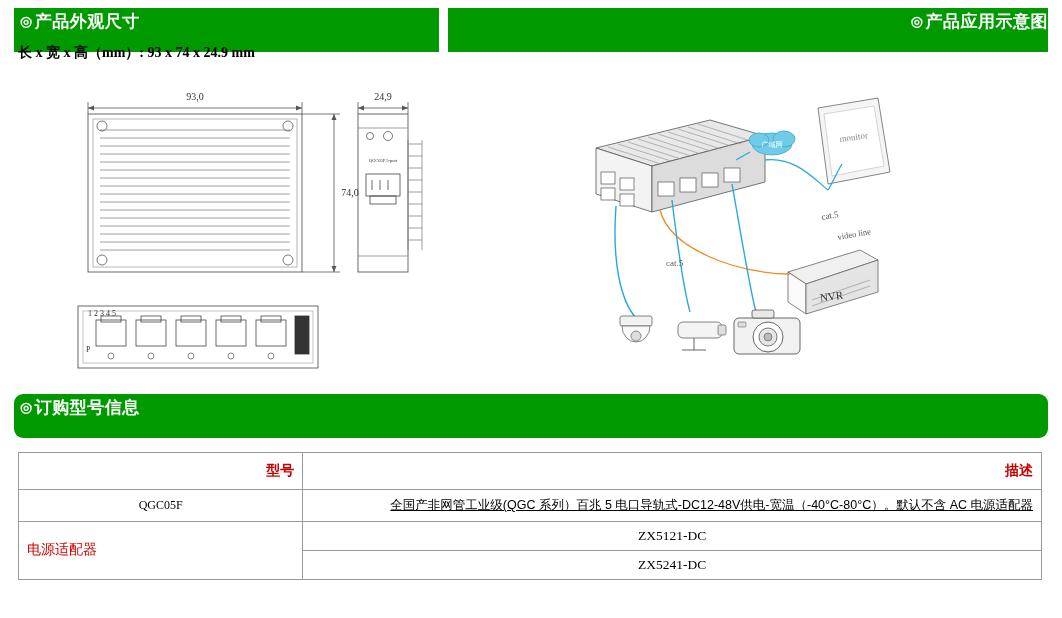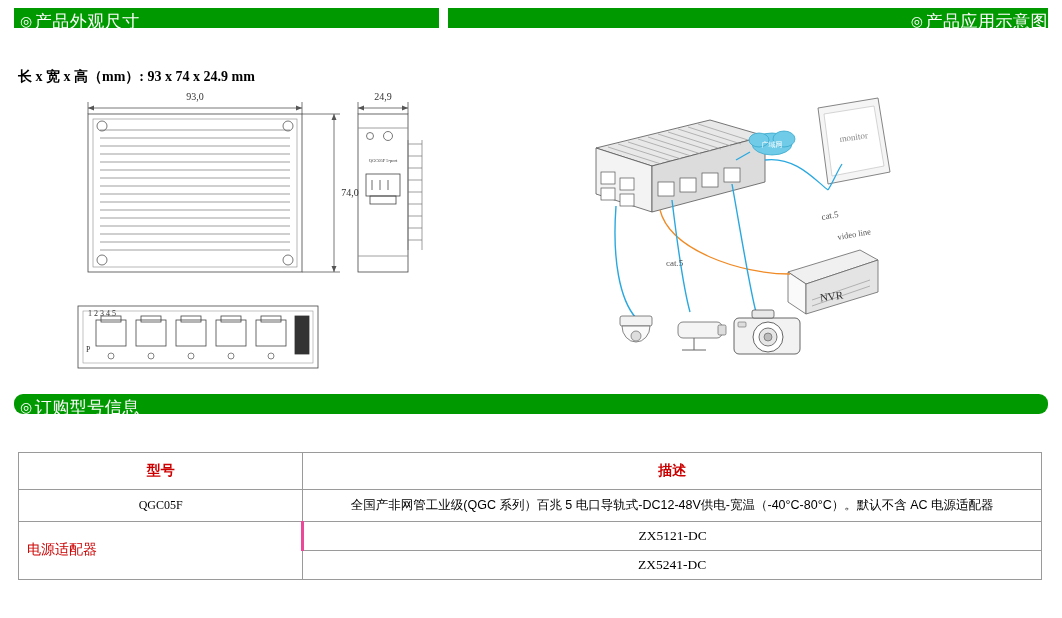--- a/index.html
+++ b/index.html
@@ -17,25 +17,25 @@
   }
   .page {
     position: relative;
     width: 1062px;
     height: 618px;
   }
 
   
   .bar {
     position: absolute;
-    height: 20px;
+    height: 44px;
     background: #009900;
     color: #ffffff;
     font-size: 17px;
-    font-weight: normal;
+    font-weight: bold;
     line-height: 26px;
     padding-left: 6px;
     box-sizing: border-box;
     letter-spacing: 0.5px;
     white-space: nowrap;
   }
   .bar .mark {
     font-size: 14px;
     margin-right: 2px;
     vertical-align: 1px;
@@ -46,21 +46,20 @@
 
   
   .dim-caption {
     position: absolute;
     left: 18px;
     top: 44px;
     font-size: 14px;
     font-weight: bold;
     font-family: "Liberation Serif", serif;
     white-space: nowrap;
-    margin-top: 24px;
   }
 
   
   .drawing-left {
     position: absolute;
     left: 40px;
     top: 84px;
     width: 400px;
     height: 310px;
   }
@@ -83,21 +82,21 @@
     table-layout: fixed;
     font-size: 12.5px;
   }
   .order-table td, .order-table th {
     border: 1px solid #9a9a9a;
     padding: 6px 8px;
     vertical-align: middle;
     font-weight: normal;
   }
   .order-table thead th {
-    text-align: center;
+    text-align: right;
     color: #cc0000;
     font-weight: bold;
     font-size: 14px;
     height: 24px;
     font-family: "Liberation Serif", serif;
   }
   .col-model  { width: 284px; }
   .col-desc   { width: 738px; }
   .cell-model {
     text-align: center;
@@ -111,23 +110,24 @@
     font-size: 14px;
     width: 114px;
   }
   .cell-sub-model {
     text-align: center;
     font-weight: bold;
     font-family: "Liberation Serif", serif;
     font-size: 13.5px;
   }
   .cell-desc {
-    text-align: center;
+    text-align: right;
     line-height: 1.5;
     font-size: 12.5px;
+    text-decoration: underline;
   }
 </style>
 </head>
 <body>
 
 <div class="page">
 
   <div class="bar" id="bar-dim">
     <span class="mark">◎</span><span>产品外观尺寸</span>
   </div>
@@ -353,21 +353,21 @@
         <th>描述</th>
       </tr>
     </thead>
     <tbody>
       <tr>
         <td class="cell-model">QGC05F</td>
         <td class="cell-desc">全国产非网管工业级(QGC 系列）百兆 5 电口导轨式-DC12-48V供电-宽温（-40°C-80°C）。默认不含 AC 电源适配器</td>
       </tr>
       <tr>
         <td class="cell-adapter-label" rowspan="2">电源适配器</td>
-        <td class="cell-sub-model" style="border-left:3px solid #ec4899">ZX5121-DC</td>
+        <td class="cell-sub-model" style="border-left:1px solid #ec4899">ZX5121-DC</td>
       </tr>
       <tr>
         <td class="cell-sub-model">ZX5241-DC</td>
       </tr>
     </tbody>
   </table>
 
   <table class="order-table" style="top:452px; border:none; pointer-events:none;">
     <colgroup>
       <col style="width:284px">

